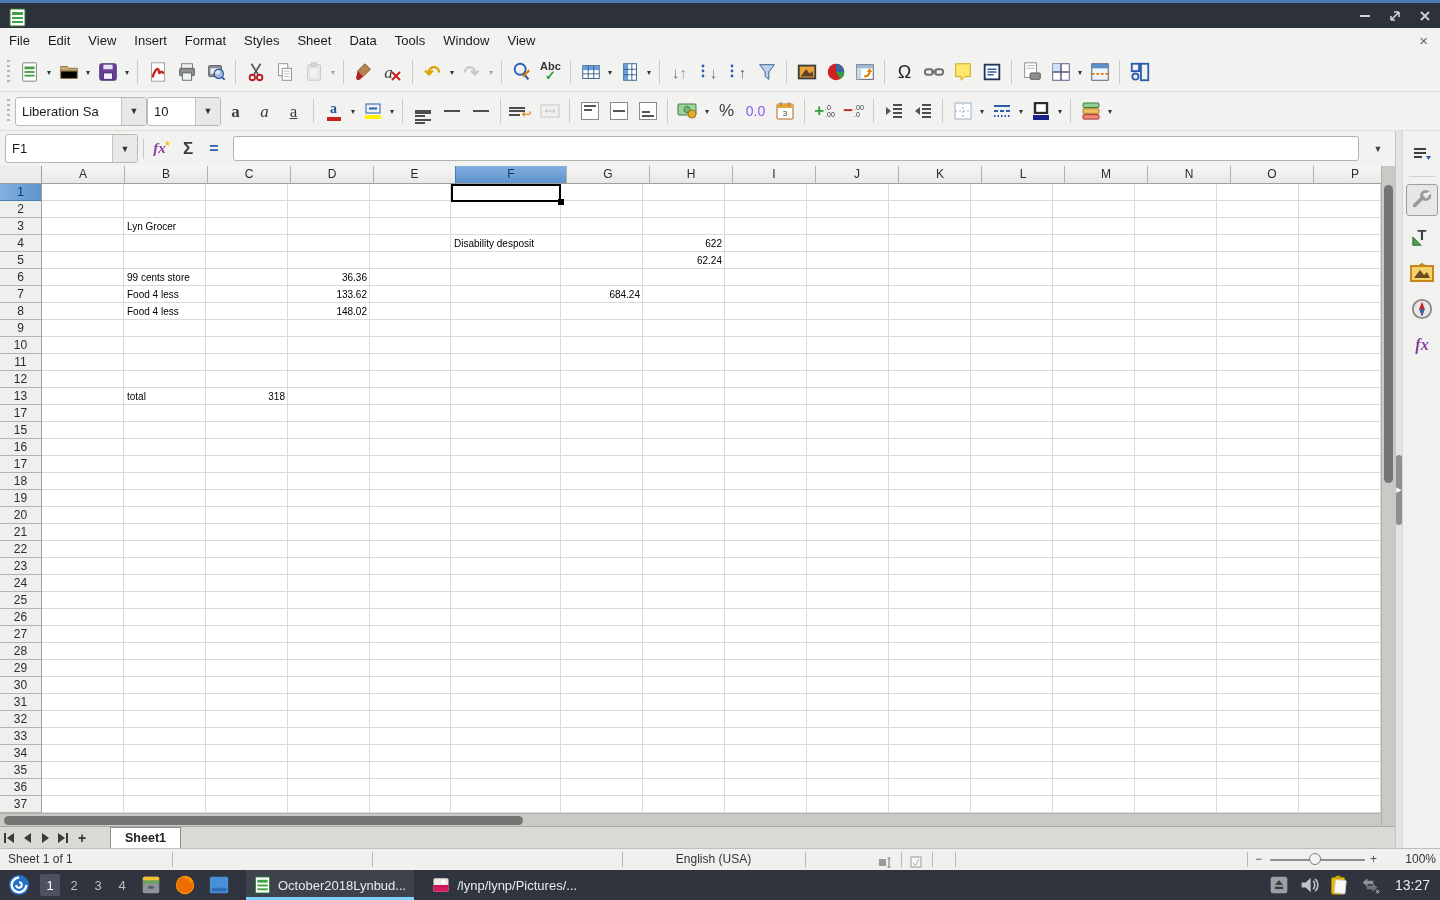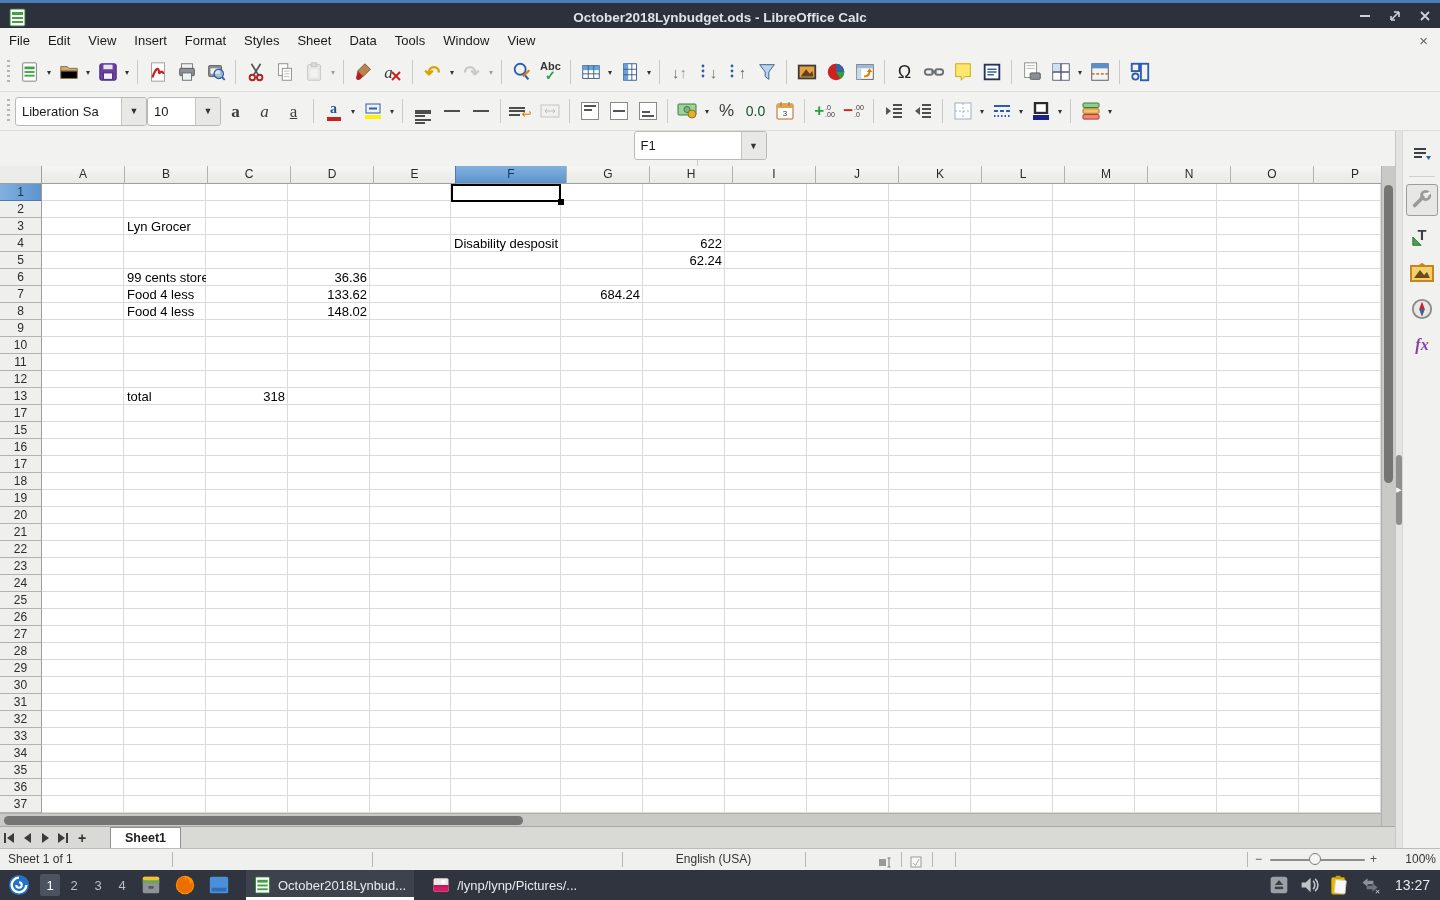--- a/index.html
+++ b/index.html
@@ -34,21 +34,21 @@
   .combo{display:flex;align-items:center;height:27px;border:1px solid #b9b9b6;border-radius:3px;background:#fff;overflow:hidden;flex:none;}
   .combo .cval{padding:0 6px;white-space:nowrap;overflow:hidden;}
   .combo .carr{width:24px;height:100%;background:#e8e8e6;border-left:1px solid #c4c4c1;display:flex;align-items:center;justify-content:center;font-size:9px;color:#333;}
   .lgl{font-family:"Liberation Serif",serif;font-size:17px;color:#3c3c3c;line-height:1;}
   .bars span{display:block;height:2px;background:#4d4d4d;margin:1.5px 0;}
   .vabox{width:16px;height:16px;border:1px solid #8a8a88;background:#fff;position:relative;}
   .vabox i{position:absolute;left:2px;right:2px;height:2px;background:#555;}
 
   
   .formulabar{left:0;top:131px;width:1395px;height:35px;background:#f2f2f0;border-bottom:1px solid #cfcfcc;
-    display:flex;align-items:center;flex-direction:column;}
+    display:flex;align-items:center;}
   .namebox{margin-left:5px;width:131px;}
   .fbtn{width:26px;height:26px;display:flex;align-items:center;justify-content:center;}
   .inputline{flex:1;height:23px;margin:0 10px 0 6px;background:#fff;border:1px solid #b3b3b0;border-radius:3px;}
   .fexp{width:18px;display:flex;align-items:center;justify-content:center;color:#444;font-size:9px;margin-right:8px;}
 
   
   .sheet{left:0;top:166px;width:1381px;height:647px;background:#fff;}
   .corner{left:0;top:0;width:42px;height:18px;background:#ececea;border-right:1px solid #9e9e9c;border-bottom:1px solid #9e9e9c;box-sizing:border-box;}
   .colheaders{left:42px;top:0;height:18px;display:flex;}
   .ch{height:17px;border-right:1px solid #b2b2b0;border-bottom:1px solid #9e9e9c;box-sizing:content-box;
@@ -56,21 +56,21 @@
     margin-right:-1px;border-left:1px solid #b2b2b0;}
   .ch:first-child{border-left:none;}
   .ch.sel{background:linear-gradient(#82b0e0,#5d93cc);color:#10375f;border-left-color:#4a7db3;border-right:1px solid #4a7db3;}
   .rowheaders{left:0;top:18px;width:42px;}
   .rh{width:41px;height:16px;border-right:1px solid #9e9e9c;border-bottom:1px solid #b2b2b0;
     background:#efefee;text-align:center;font-size:12px;line-height:16px;color:#2b2b2b;}
   .rh.sel{background:linear-gradient(to right,#82b0e0,#5d93cc);color:#10375f;border-bottom-color:#4a7db3;}
   .cellsarea{left:42px;top:18px;width:1339px;height:629px;background:
     repeating-linear-gradient(to bottom,transparent 0 16px,#dadad8 16px 17px);}
   .vline{position:absolute;top:0;width:1px;height:629px;background:#dadad8;}
-  .cell{position:absolute;height:17px;line-height:17px;font-size:13px;color:#000;overflow:hidden;white-space:nowrap;box-sizing:border-box;}
+  .cell{position:absolute;height:17px;line-height:17px;font-size:10px;color:#000;overflow:hidden;white-space:nowrap;box-sizing:border-box;}
   .cell.left{text-align:left;padding-left:3px;}
   .cell.right{text-align:right;padding-right:3px;}
   .selbox{position:absolute;border:2px solid #000;box-sizing:border-box;}
   .fillhandle{position:absolute;width:6px;height:6px;background:#000;}
 
   
   .hscroll{left:0;top:813px;width:1381px;height:13px;background:#c9c9c6;border-top:1px solid #b0b0ae;box-sizing:border-box;}
   .hthumb{position:absolute;left:4px;top:2px;width:519px;height:9px;background:#757573;border-radius:5px;}
   .vscroll{left:1381px;top:166px;width:14px;height:660px;background:#c9c9c6;border-left:1px solid #b0b0ae;box-sizing:border-box;}
   .vthumb{position:absolute;left:2px;top:19px;width:9px;height:298px;background:#757573;border-radius:5px;}
@@ -100,38 +100,37 @@
   .zoomtrack{position:absolute;top:10px;height:2px;background:#8d8d8b;border-radius:1px;}
   .zoomhandle{position:absolute;top:4px;width:12px;height:12px;border-radius:7px;background:#f4f4f2;border:1px solid #7e7e7c;box-sizing:border-box;}
 
   
   .taskbar{left:0;top:870px;width:1440px;height:30px;background:#2f343f;display:flex;align-items:center;color:#dfe2e6;}
   .tb-logo{width:22px;height:22px;margin:0 8px 0 8px;}
   .ws{width:20px;height:22px;display:flex;align-items:center;justify-content:center;color:#b9bec7;font-size:13px;margin:0 2px;}
   .ws.active{background:#4c5260;color:#fff;border-radius:2px;}
   .launcher{width:24px;height:24px;margin:0 5px;display:flex;align-items:center;justify-content:center;}
   .task{display:flex;align-items:center;height:30px;padding:0 8px;margin-left:10px;max-width:215px;box-sizing:border-box;}
-  .task.active{background:rgba(255,255,255,.07);border-bottom:3px solid #ffffff;padding-top:3px;}
+  .task.active{background:rgba(255,255,255,.07);border-bottom:3px solid #7dd3fc;padding-top:3px;}
   .task .tlabel{margin-left:7px;white-space:nowrap;overflow:hidden;font-size:13px;color:#e8eaee;}
   .tray{margin-left:auto;display:flex;align-items:center;gap:10px;padding-right:10px;}
   .clock{font-size:14px;color:#e8eaee;margin-left:4px;}
 </style>
 </head>
 <body>
 
 <div class="screen">
 
   <div class="abs titlebar">
     <svg class="doc-ico" viewBox="0 0 17 19">
       <rect x="1" y="1" width="15" height="17" rx="1" fill="#fff" stroke="#2e7d32"></rect>
       <rect x="3" y="4" width="11" height="3" fill="#43a047"></rect>
         <rect x="3" y="9" width="11" height="2" fill="#43a047"></rect>
       <rect x="3" y="13" width="11" height="2" fill="#43a047"></rect>
     </svg>
-    <div class="title">October2018Lynbudget.ods - LibreOffice Calc</div>
     <div class="winbtns">
       <div class="winbtn">
           <svg width="12" height="12" viewBox="0 0 12 12">
             <rect x="1" y="5" width="10" height="2" fill="#cfd3d8"></rect>
           </svg>
         </div>
       <div class="winbtn">
           <svg width="12" height="12" viewBox="0 0 12 12">
             <path d="M2 10 L10 2 M10 2 h-5 M10 2 v5" stroke="#cfd3d8" stroke-width="1.6" fill="none"></path>
             <path d="M2 10 h4 M2 10 v-4" stroke="#cfd3d8" stroke-width="1.6"></path>
@@ -485,21 +484,21 @@
           <rect x="1" y="1" width="18" height="11" rx="1" fill="#9fd09f" stroke="#3f7d3f"></rect>
           <circle cx="10" cy="6.5" r="3" fill="#7ab87a" stroke="#3f7d3f"></circle>
           <circle cx="15" cy="11" r="4" fill="#e0b030" stroke="#9a7410"></circle>
         </svg>
       </div>
     <div class="drop">▾</div>
     <div class="ti">
         <span style="font-size:17px;color:#3b3b3b;">%</span>
       </div>
     <div class="ti">
-        <span style="font-size:14px;color:#14532d;">0.0</span>
+        <span style="font-size:14px;color:#8b5cf6;">0.0</span>
       </div>
     <div class="ti">
         <svg width="20" height="20" viewBox="0 0 20 20">
           <rect x="2" y="3" width="16" height="15" rx="1" fill="#fff" stroke="#b5651d"></rect>
           <rect x="2" y="3" width="16" height="4" fill="#e8a33d"></rect>
           <path d="M6 1 v4 M14 1 v4" stroke="#777"></path>
           <text x="10" y="15" font-size="8" text-anchor="middle" fill="#333">3</text>
         </svg>
       </div>
     <div class="sep"></div>

